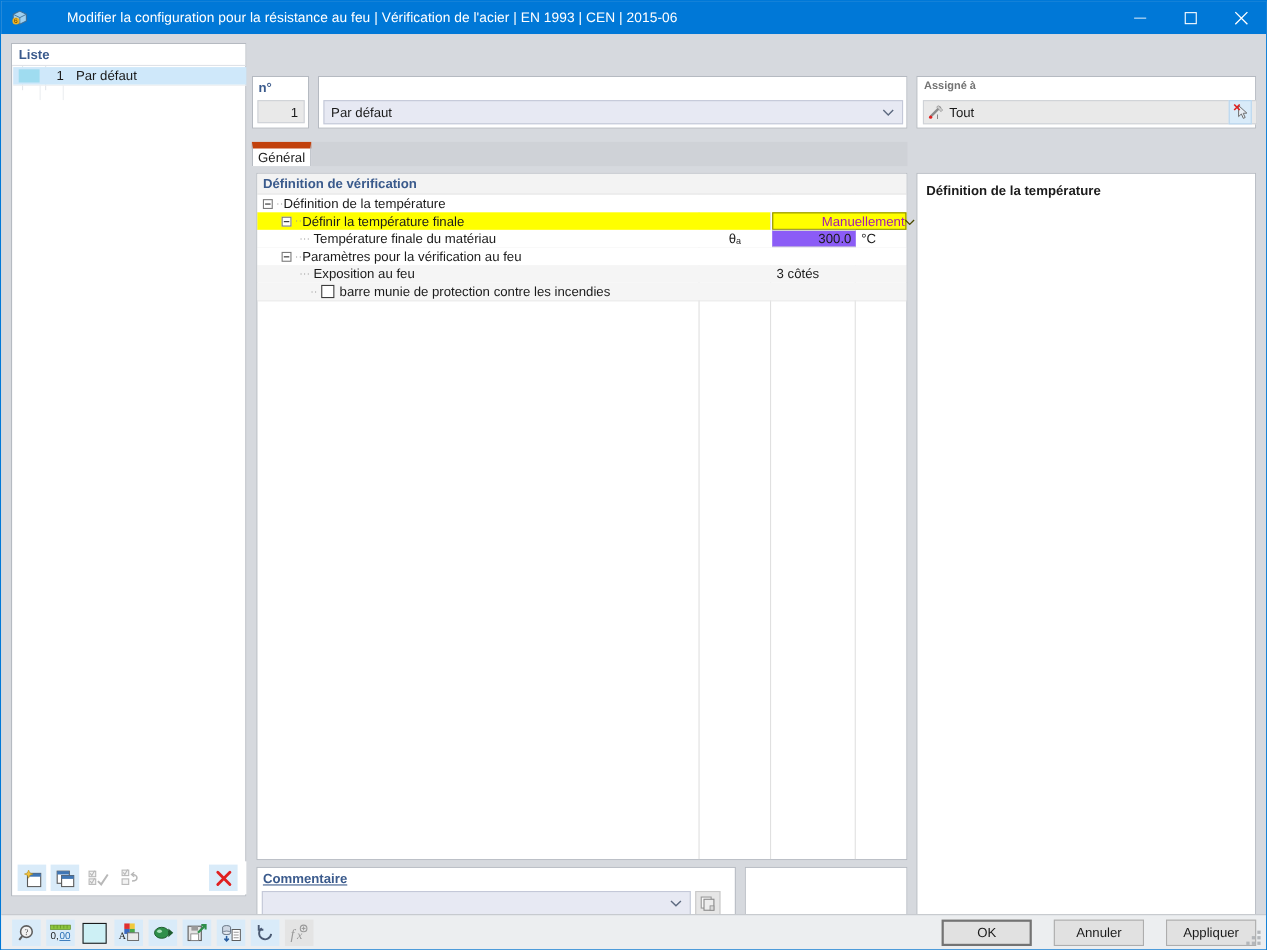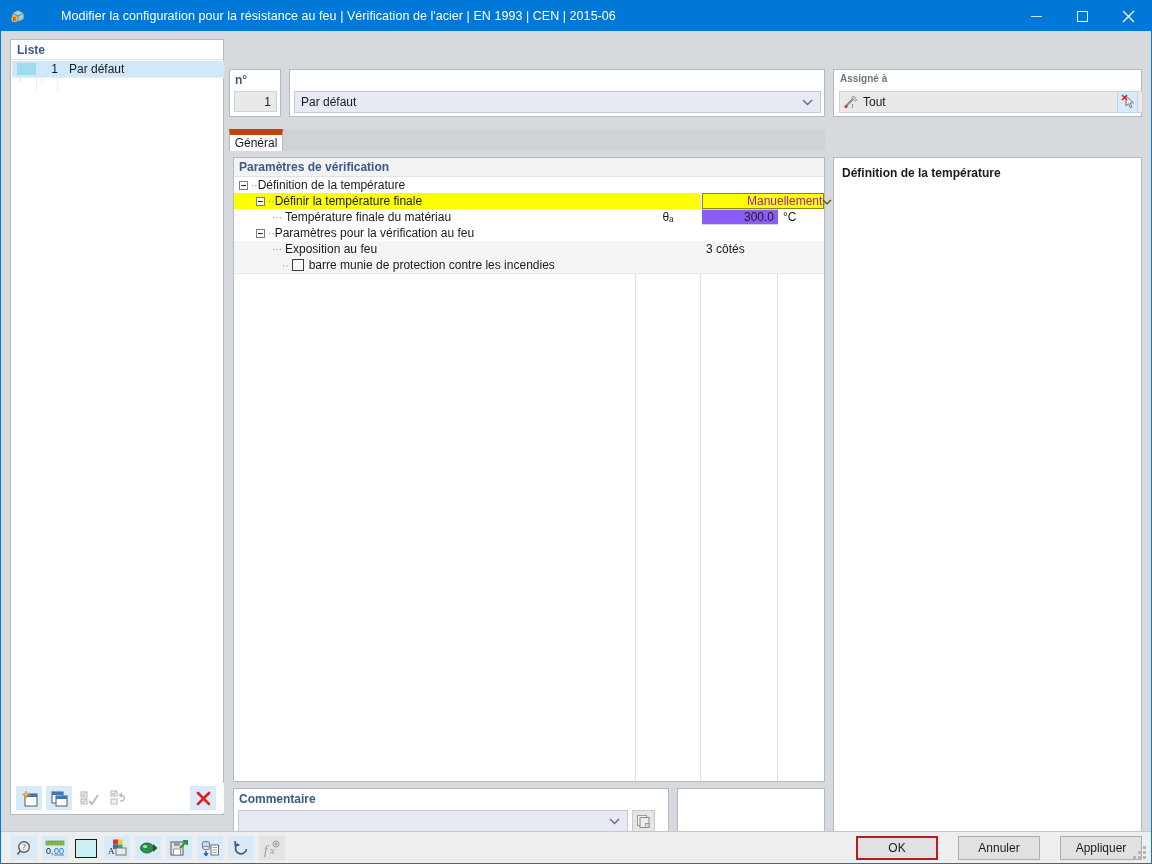--- a/index.html
+++ b/index.html
@@ -208,21 +208,21 @@
     background: #8b5cf6; border-top: 1px solid #d2d2d2; border-bottom: 1px solid #d2d2d2;
     display: flex; align-items: center; justify-content: flex-end; padding-right: 4px;
     font-size: 12px;
   }
 
   
   .commentpanel {
     position: absolute; left: 232px; top: 757px; width: 436px; height: 48px;
     background: #ffffff; border: 1px solid #b5bac1;
   }
-  .commentpanel .hdr { color: #3a5a8c; font-weight: bold; font-size: 12px; padding: 3px 0 0 5px; }
+  .commentpanel .hdr { color: #3a5a8c; font-weight: bold; font-size: 12px; padding: 3px 0 0 5px; text-decoration: underline; }
   .ccombo {
     position: absolute; left: 4px; top: 21px; width: 390px; height: 22px;
     background: #e7e9f3; border: 1px solid #c4c8d8;
     display: flex; align-items: center;
   }
   .ccombo .arr { margin-left: auto; margin-right: 7px; }
   .cbtn {
     position: absolute; left: 398px; top: 21px; width: 23px; height: 22px;
     background: #e6e6e6; border: 1px solid #c9c9c9;
     display: flex; align-items: center; justify-content: center;
@@ -256,21 +256,21 @@
     display: flex; align-items: center; justify-content: center; position: relative; flex: none;
   }
   .bbi.gray { background: #e4e4e4; }
   .btns { position: absolute; right: 9px; top: 4px; display: flex; }
   .btn {
     width: 82px; height: 24px; margin-left: 20px;
     background: #e1e1e1; border: 1px solid #adadad;
     display: flex; align-items: center; justify-content: center;
     font-size: 12px; color: #1b1b1b;
   }
-  .btn.primary { border: 2px solid #b91c1c; background: #e1e1e1; }
+  .btn.primary { border: 2px solid #737373; background: #e1e1e1; }
   .grip { position: absolute; right: 4px; bottom: 3px; width: 14px; height: 12px; }
   .grip i {
     position: absolute; width: 3px; height: 3px; background: #b3b6ba;
   }
 </style>
 </head>
 <body>
 
 <div id="app">
 
@@ -396,21 +396,21 @@
     </div>
 
     <div class="tabstrip">
       <div class="tab-bg"></div>
       <div class="tab">
         <span>Général</span>
       </div>
     </div>
 
     <div class="treepanel">
-      <div class="tree-caption">Paramètres de vérification</div>
+      <div class="tree-caption">Définition de vérification</div>
 
       <div style="position:relative; height:604px;">
 
         <div class="vline" style="left:401px; height:604px;"></div>
         <div class="vline" style="left:466px; height:604px;"></div>
         <div class="vline" style="left:543px; height:604px;"></div>
 
         <div class="trow rowbg-white" style="padding-left:5px;">
           <div class="exp"></div>
           <span class="dots">··</span>

